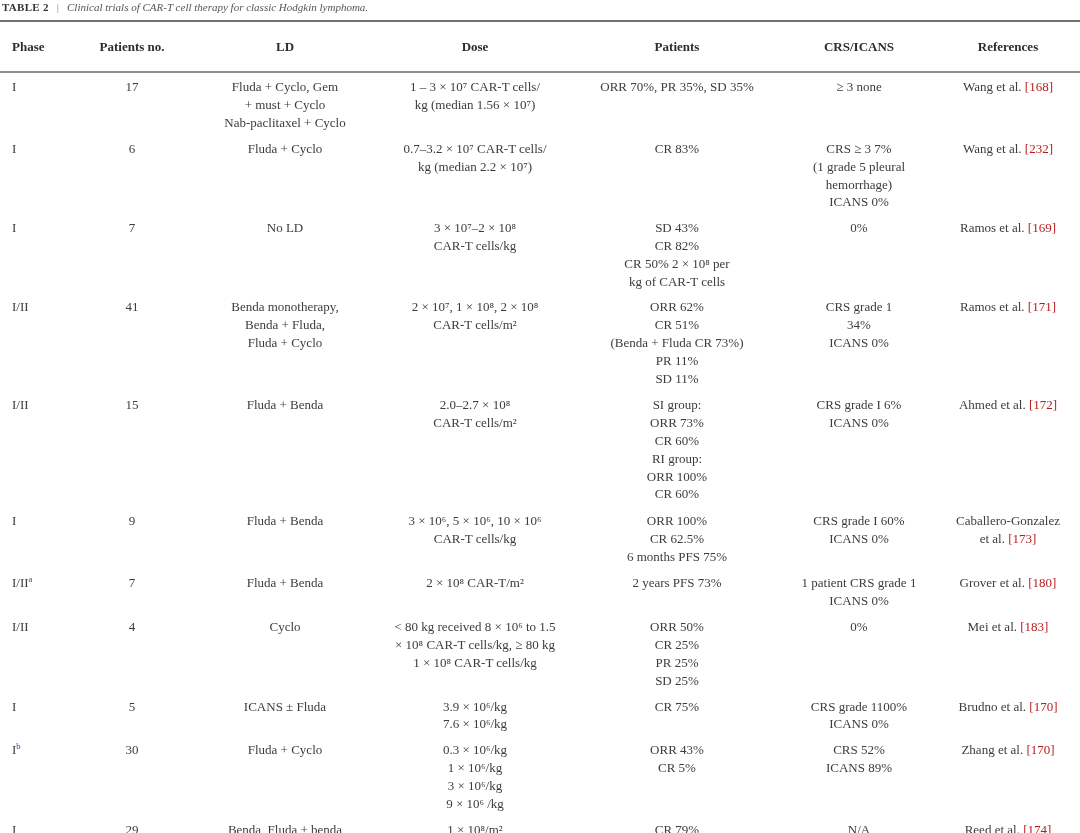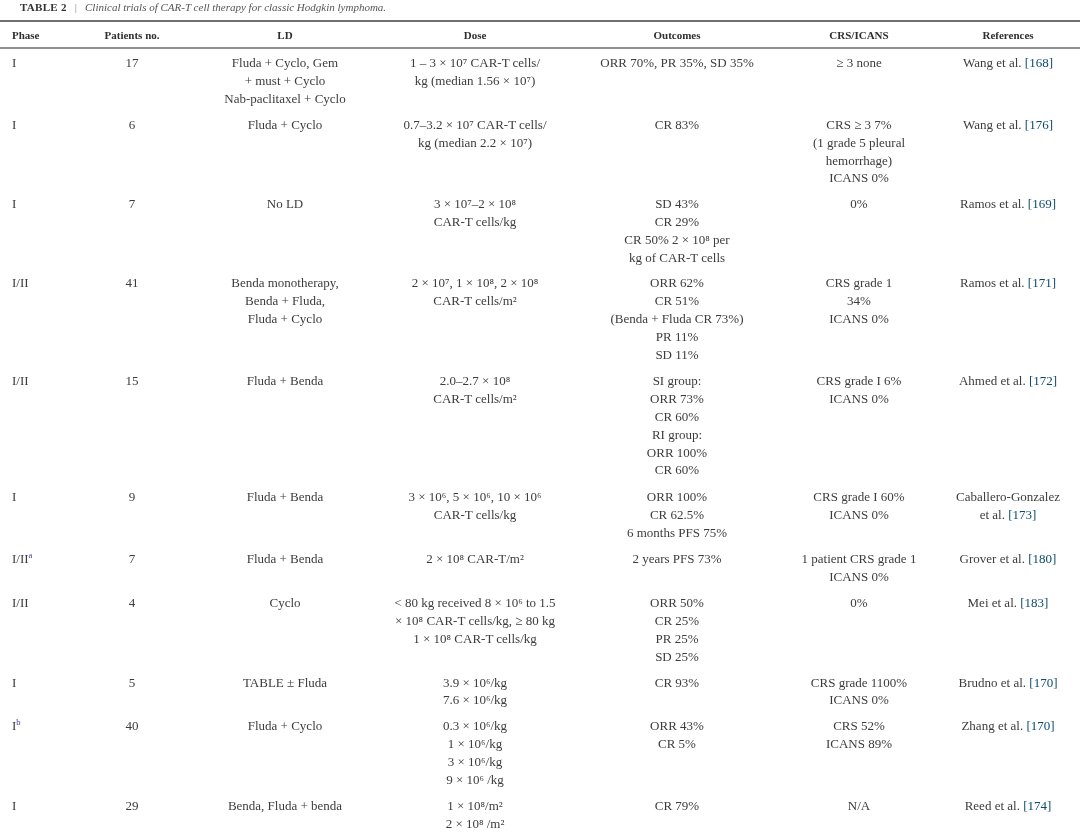--- a/index.html
+++ b/index.html
@@ -3,43 +3,43 @@
   <meta charset="utf-8">
   <style>
     html, body { margin: 0; padding: 0; background: #ffffff; }
     body {
       width: 1080px; height: 833px; overflow: hidden;
       font-family: "Liberation Serif", "DejaVu Serif", serif;
       color: #3a3a3a;
       font-size: 13px;
     }
     .caption {
-      position: absolute; left: 20px; top: 0px; height: 18px;
+      position: absolute; left: 2px; top: 0px; height: 18px;
       font-size: 11px; line-height: 14px; color: #444;
       white-space: nowrap;
     }
     .caption .label { font-weight: bold; letter-spacing: 0.3px; color: #333; }
     .caption .sep { display: inline-block; margin: 0 8px; color: #888; }
     .caption .text { font-style: italic; color: #555; }
     .table-wrap { position: absolute; left: 0; top: 20px; width: 1080px; }
     table { border-collapse: collapse; width: 1080px; table-layout: fixed; }
     thead tr { border-top: 2px solid #707070; border-bottom: 2px solid #909090; }
     th {
-      font-weight: bold; font-size: 11px; color: #2e2e2e;
-      height: 25px; padding: 0; text-align: center; vertical-align: middle;
+      font-weight: bold; font-size: 13px; color: #2e2e2e;
+      height: 25px; padding: 12px; text-align: center; vertical-align: middle;
     }
     th.c-phase { text-align: left; padding-left: 12px; }
     td {
       font-size: 13px; line-height: 17.8px; text-align: center; vertical-align: top;
       padding: 5px 2px 3px 2px; color: #3c3c3c;
     }
     td.c-phase { text-align: left; padding-left: 12px; }
     tbody tr:last-child { border-bottom: 2px solid #707070; }
     .cell-line { display: block; white-space: nowrap; }
-    .ref-num { color: #0c4a6e; }
+    .ref-num { color: #b91c1c; }
     sup { font-size: 8.5px; line-height: 0; vertical-align: super; }
     .fn { color: #3a3aa0; }
   </style>
 </head>
 <body>
 
 <div class="caption">
   <span class="label">TABLE 2</span><span class="sep">|</span><span class="text">Clinical trials of CAR-T cell therapy for classic Hodgkin lymphoma.</span>
 </div>
 
@@ -53,21 +53,21 @@
       <col style="width:210px">
       <col style="width:154px">
       <col style="width:144px">
     </colgroup>
     <thead>
       <tr>
         <th class="c-phase">Phase</th>
         <th>Patients no.</th>
         <th>LD</th>
         <th>Dose</th>
-        <th>Outcomes</th>
+        <th>Patients</th>
         <th>CRS/ICANS</th>
         <th>References</th>
       </tr>
     </thead>
     <tbody id="tbody">
         <tr style="height: 63px;">
           <td class="c-phase"><span>I</span></td>
           <td>17</td>
           <td>
             <span class="cell-line">Fluda + Cyclo, Gem</span>
@@ -101,36 +101,36 @@
           <td>
             <span class="cell-line">CR 83%</span>
           </td>
           <td>
             <span class="cell-line">CRS ≥ 3 7%</span>
             <span class="cell-line">(1 grade 5 pleural</span>
             <span class="cell-line">hemorrhage)</span>
             <span class="cell-line">ICANS 0%</span>
           </td>
           <td>
-            <span class="cell-line"><span>Wang et al. </span><span class="ref-num">[176]</span></span>
+            <span class="cell-line"><span>Wang et al. </span><span class="ref-num">[232]</span></span>
           </td>
         </tr>
         <tr style="height: 78px;">
           <td class="c-phase"><span>I</span></td>
           <td>7</td>
           <td>
             <span class="cell-line">No LD</span>
           </td>
           <td>
             <span class="cell-line">3 × 10⁷–2 × 10⁸</span>
             <span class="cell-line">CAR-T cells/kg</span>
           </td>
           <td>
             <span class="cell-line">SD 43%</span>
-            <span class="cell-line">CR 29%</span>
+            <span class="cell-line">CR 82%</span>
             <span class="cell-line">CR 50% 2 × 10⁸ per</span>
             <span class="cell-line">kg of CAR-T cells</span>
           </td>
           <td>
             <span class="cell-line">0%</span>
           </td>
           <td>
             <span class="cell-line"><span>Ramos et al. </span><span class="ref-num">[169]</span></span>
           </td>
         </tr>
@@ -253,40 +253,40 @@
             <span class="cell-line">0%</span>
           </td>
           <td>
             <span class="cell-line"><span>Mei et al. </span><span class="ref-num">[183]</span></span>
           </td>
         </tr>
         <tr style="height: 39px;">
           <td class="c-phase"><span>I</span></td>
           <td>5</td>
           <td>
-            <span class="cell-line">TABLE ± Fluda</span>
+            <span class="cell-line">ICANS ± Fluda</span>
           </td>
           <td>
             <span class="cell-line">3.9 × 10⁶/kg</span>
             <span class="cell-line">7.6 × 10⁶/kg</span>
           </td>
           <td>
-            <span class="cell-line">CR 93%</span>
+            <span class="cell-line">CR 75%</span>
           </td>
           <td>
             <span class="cell-line">CRS grade 1100%</span>
             <span class="cell-line">ICANS 0%</span>
           </td>
           <td>
             <span class="cell-line"><span>Brudno et al. </span><span class="ref-num">[170]</span></span>
           </td>
         </tr>
         <tr style="height: 80px;">
           <td class="c-phase"><span>I</span><sup class="fn">b</sup></td>
-          <td>40</td>
+          <td>30</td>
           <td>
             <span class="cell-line">Fluda + Cyclo</span>
           </td>
           <td>
             <span class="cell-line">0.3 × 10⁶/kg</span>
             <span class="cell-line">1 × 10⁶/kg</span>
             <span class="cell-line">3 × 10⁶/kg</span>
             <span class="cell-line">9 × 10⁶ /kg</span>
           </td>
           <td>

